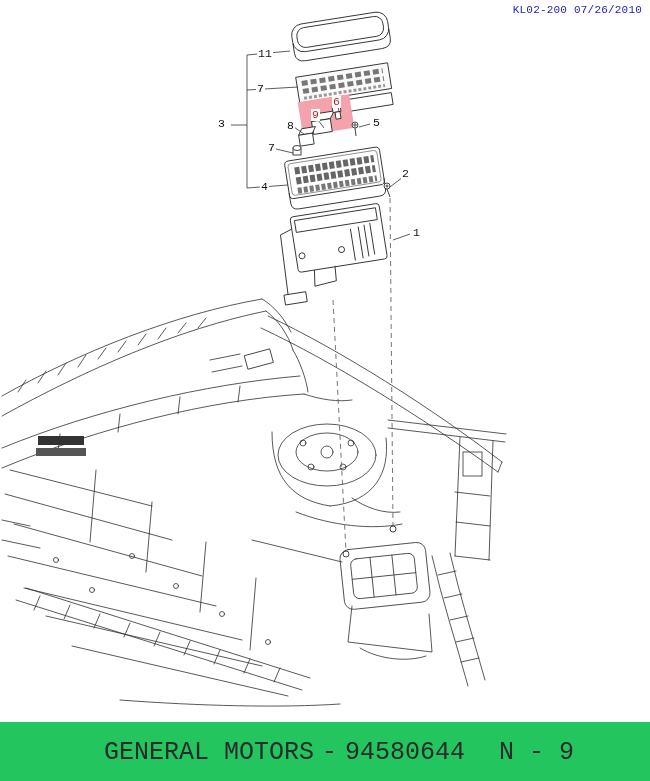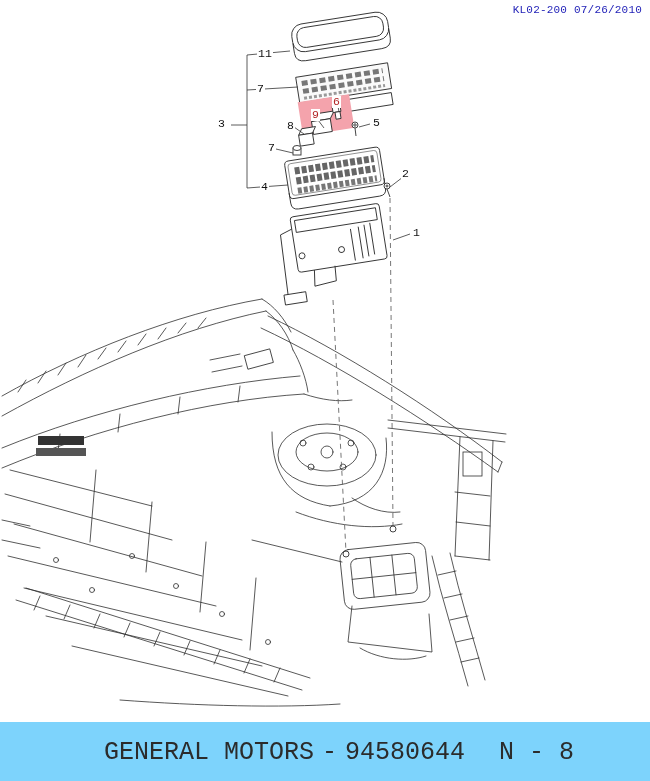--- a/index.html
+++ b/index.html
@@ -249,19 +249,19 @@
     <span class="callout" style="left:286px;top:120px">8</span>
     <span class="callout" style="left:372px;top:117px">5</span>
     <span class="callout" style="left:267px;top:142px">7</span>
     <span class="callout" style="left:260px;top:181px">4</span>
     <span class="callout" style="left:401px;top:168px">2</span>
     <span class="callout" style="left:412px;top:227px">1</span>
   </div>
 
   <div class="ref-marker">bs</div>
 
-  <div class="footer-bar" style="background-color: #7dd3fc;">
+  <div class="footer-bar" style="background-color: #22c55e;">
     <div class="footer-main">
       <span>GENERAL MOTORS</span><span class="sep">-</span><span>94580644</span>
     </div>
-    <div class="footer-page">N - 8</div>
+    <div class="footer-page">N - 9</div>
   </div>
 </div>
 
 </body></html>

